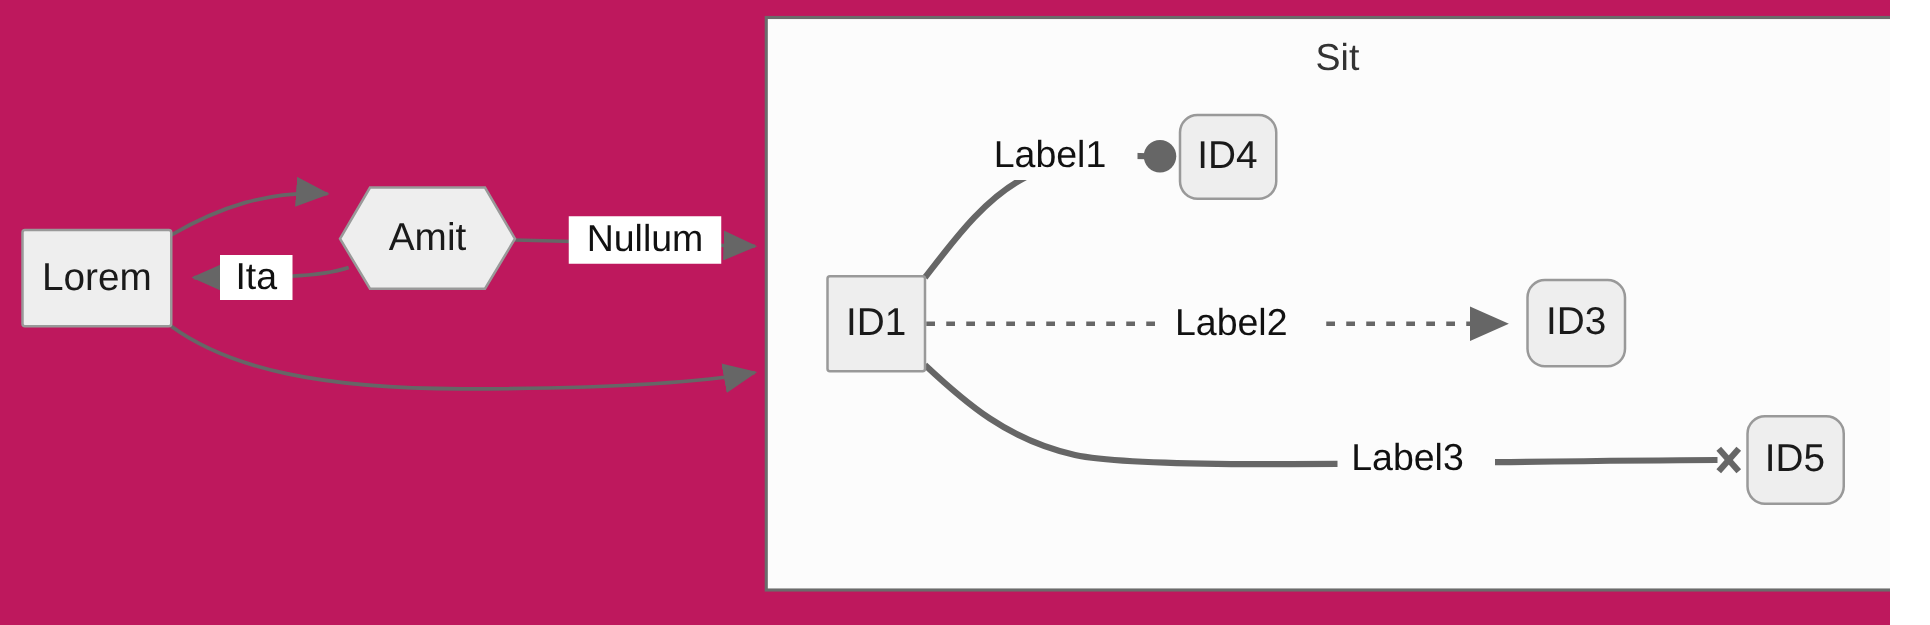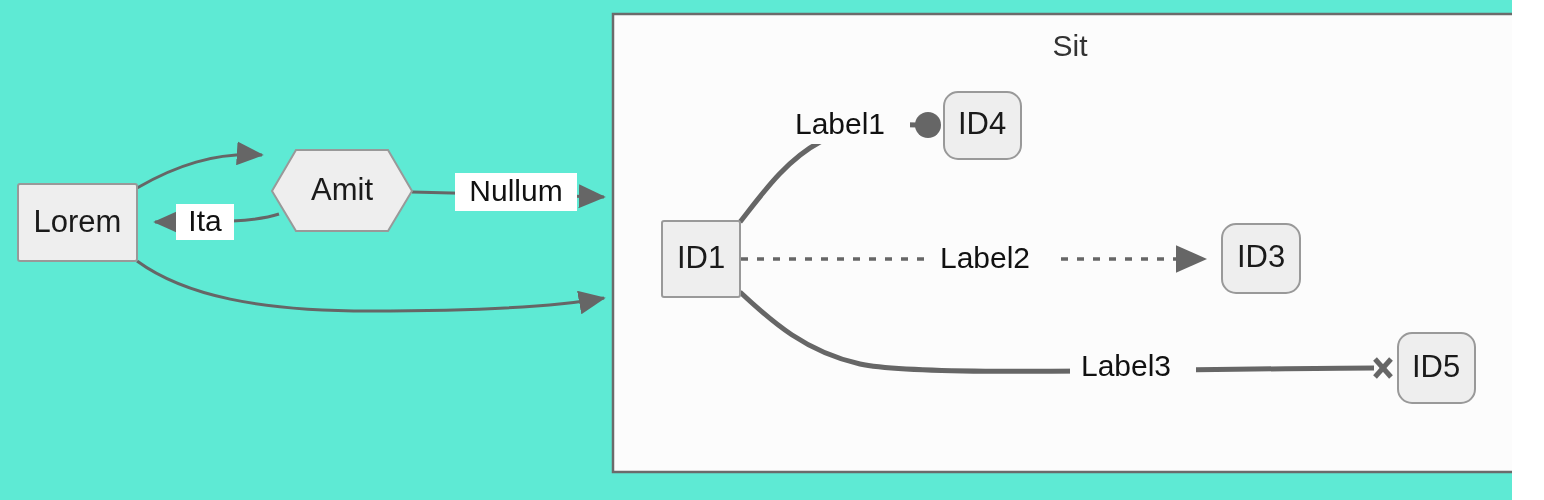--- a/index.html
+++ b/index.html
@@ -4,21 +4,21 @@
 <style>
   html, body {
     margin: 0;
     padding: 0;
     background: #ffffff;
   }
   #canvas {
     position: relative;
     width: 1512px;
     height: 500px;
-    background: #5eead4;
+    background: #be185d;
     overflow: hidden;
     font-family: "Liberation Sans", sans-serif;
   }
   svg#diagram {
     position: absolute;
     left: 0;
     top: 0;
     width: 1544px;
     height: 500px;
   }

